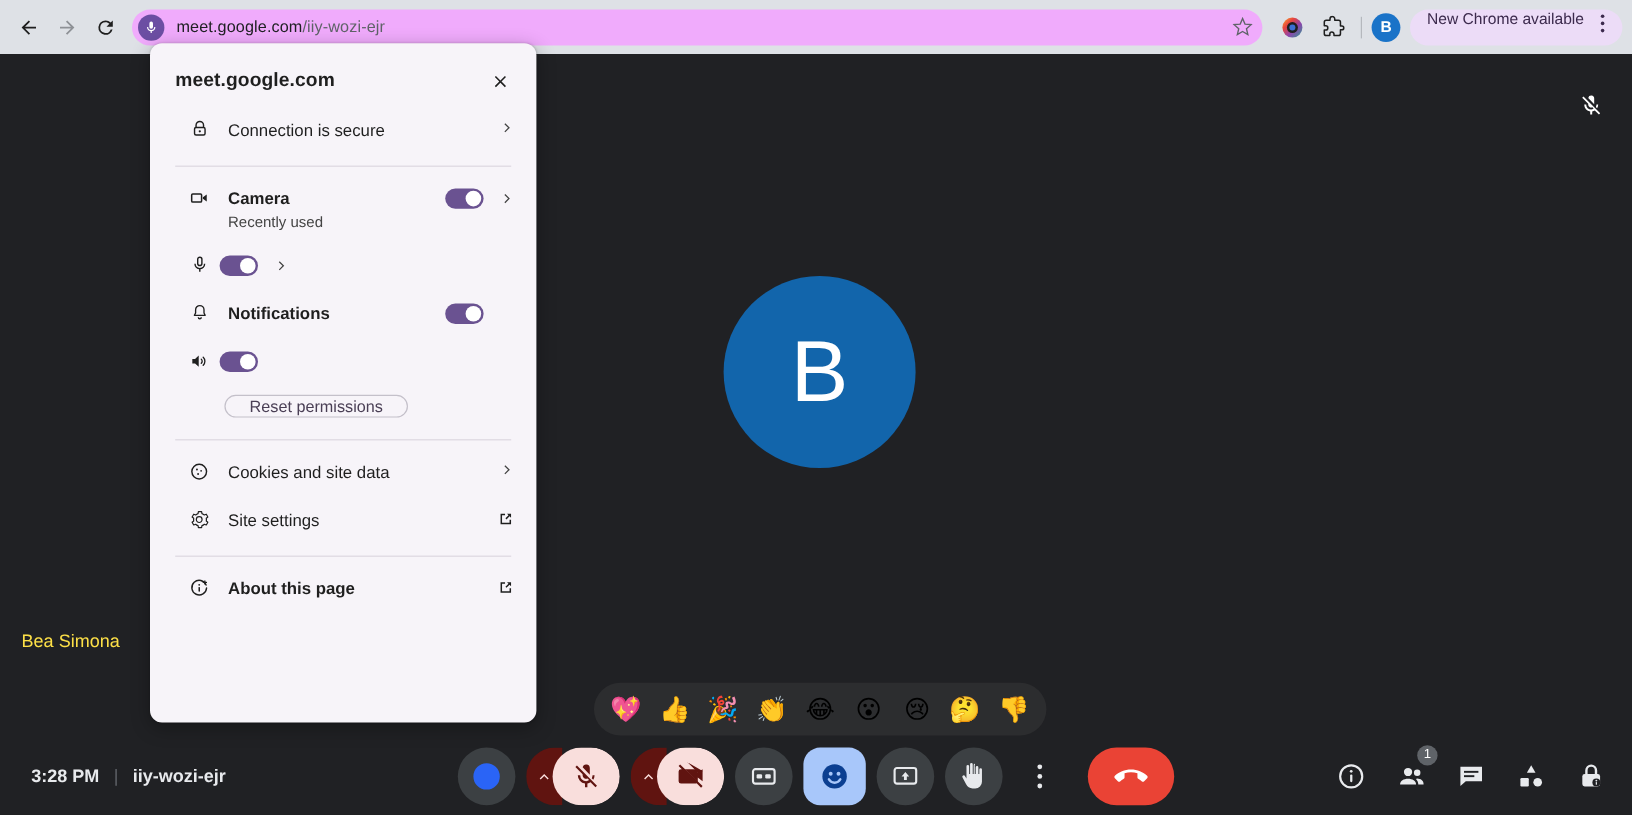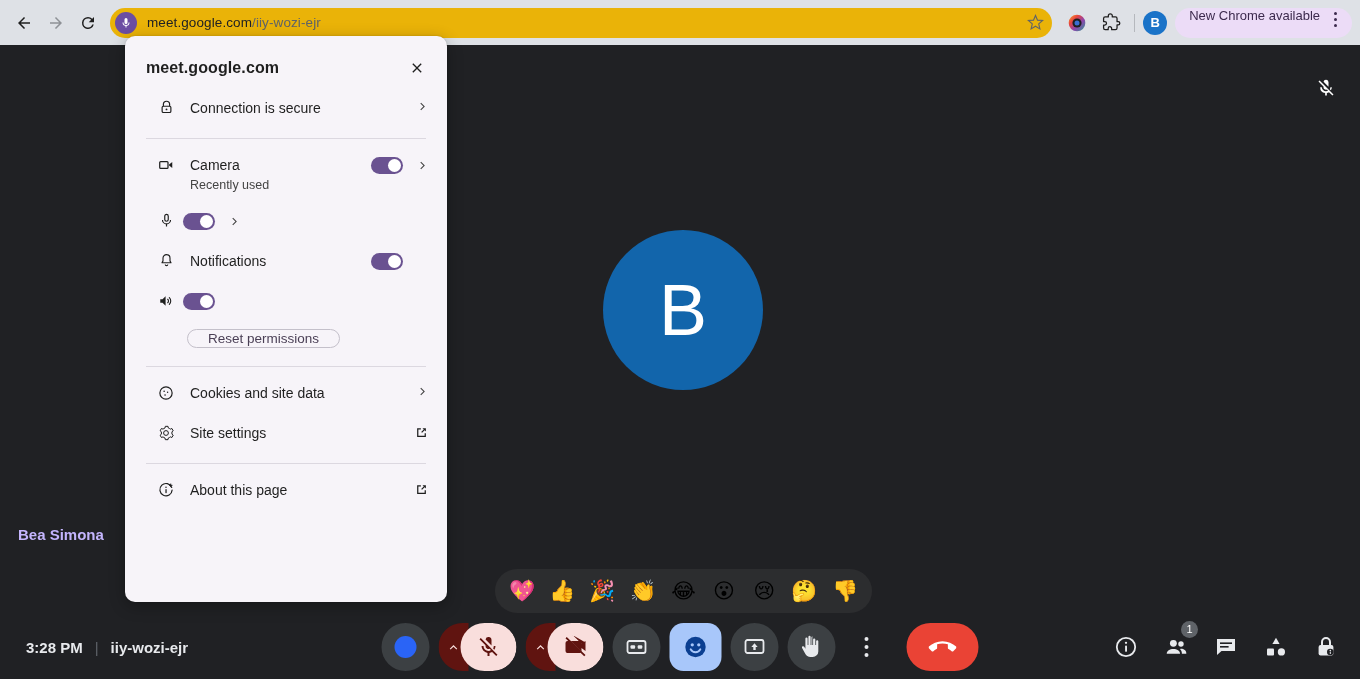--- a/index.html
+++ b/index.html
@@ -19,21 +19,21 @@
     padding: 0 8px;
   }
   .nav-btn {
     width: 32px; height: 32px;
     display: flex; align-items: center; justify-content: center;
     border-radius: 50%; flex: 0 0 auto;
   }
   .nav-btn svg { display: block; }
   .omnibox {
     flex: 1 1 auto; height: 30px;
-    background: #eab308;
+    background: #f0abfc;
     border-radius: 16px;
     display: flex; align-items: center;
     margin: 0 6px 0 6px;
     padding: 0 4px 0 5px;
     position: relative;
   }
   .site-chip {
     width: 22px; height: 22px; border-radius: 50%;
     background: #6c4ea3;
     display: flex; align-items: center; justify-content: center;
@@ -100,21 +100,21 @@
     position: absolute;
     left: 603px; top: 185px;
     width: 160px; height: 160px; border-radius: 50%;
     background: #1265ab;
     display: flex; align-items: center; justify-content: center;
     color: #fff; font-size: 72px; font-weight: 400;
     line-height: 1;
   }
   .tile-name {
     position: absolute; left: 18px; top: 481px;
-    color: #c4b5fd; font-size: 15px; font-weight: bold;
+    color: #fde047; font-size: 15px; font-weight: normal;
   }
   .tile-mic-muted {
     position: absolute; left: 1313px; top: 30px;
     width: 26px; height: 26px;
     display: flex; align-items: center; justify-content: center;
   }
 
   
   .reaction-bar {
     position: absolute;
@@ -244,21 +244,21 @@
     min-height: 40px;
     position: relative;
     margin-left: 11px;
   }
   .row-ico {
     width: 18px; flex: 0 0 18px;
     display: flex; align-items: center; justify-content: center;
     margin-top: 1px;
   }
   .row-text { flex: 1 1 auto; margin-left: 15px; }
-  .row-label { font-size: 14px; color: #1f1f1f; font-weight: normal; line-height: 19px; }
+  .row-label { font-size: 14px; color: #1f1f1f; font-weight: bold; line-height: 19px; }
   .row-label.normal { font-weight: normal; }
   .row-sub { font-size: 12.5px; color: #444; line-height: 18px; margin-top: 1px; }
   .row-right {
     display: flex; align-items: center; gap: 12px;
     margin-left: 8px; margin-top: 1px;
   }
   .toggle {
     width: 32px; height: 17px; border-radius: 9px;
     background: #6a5291; position: relative; flex: 0 0 auto;
   }

